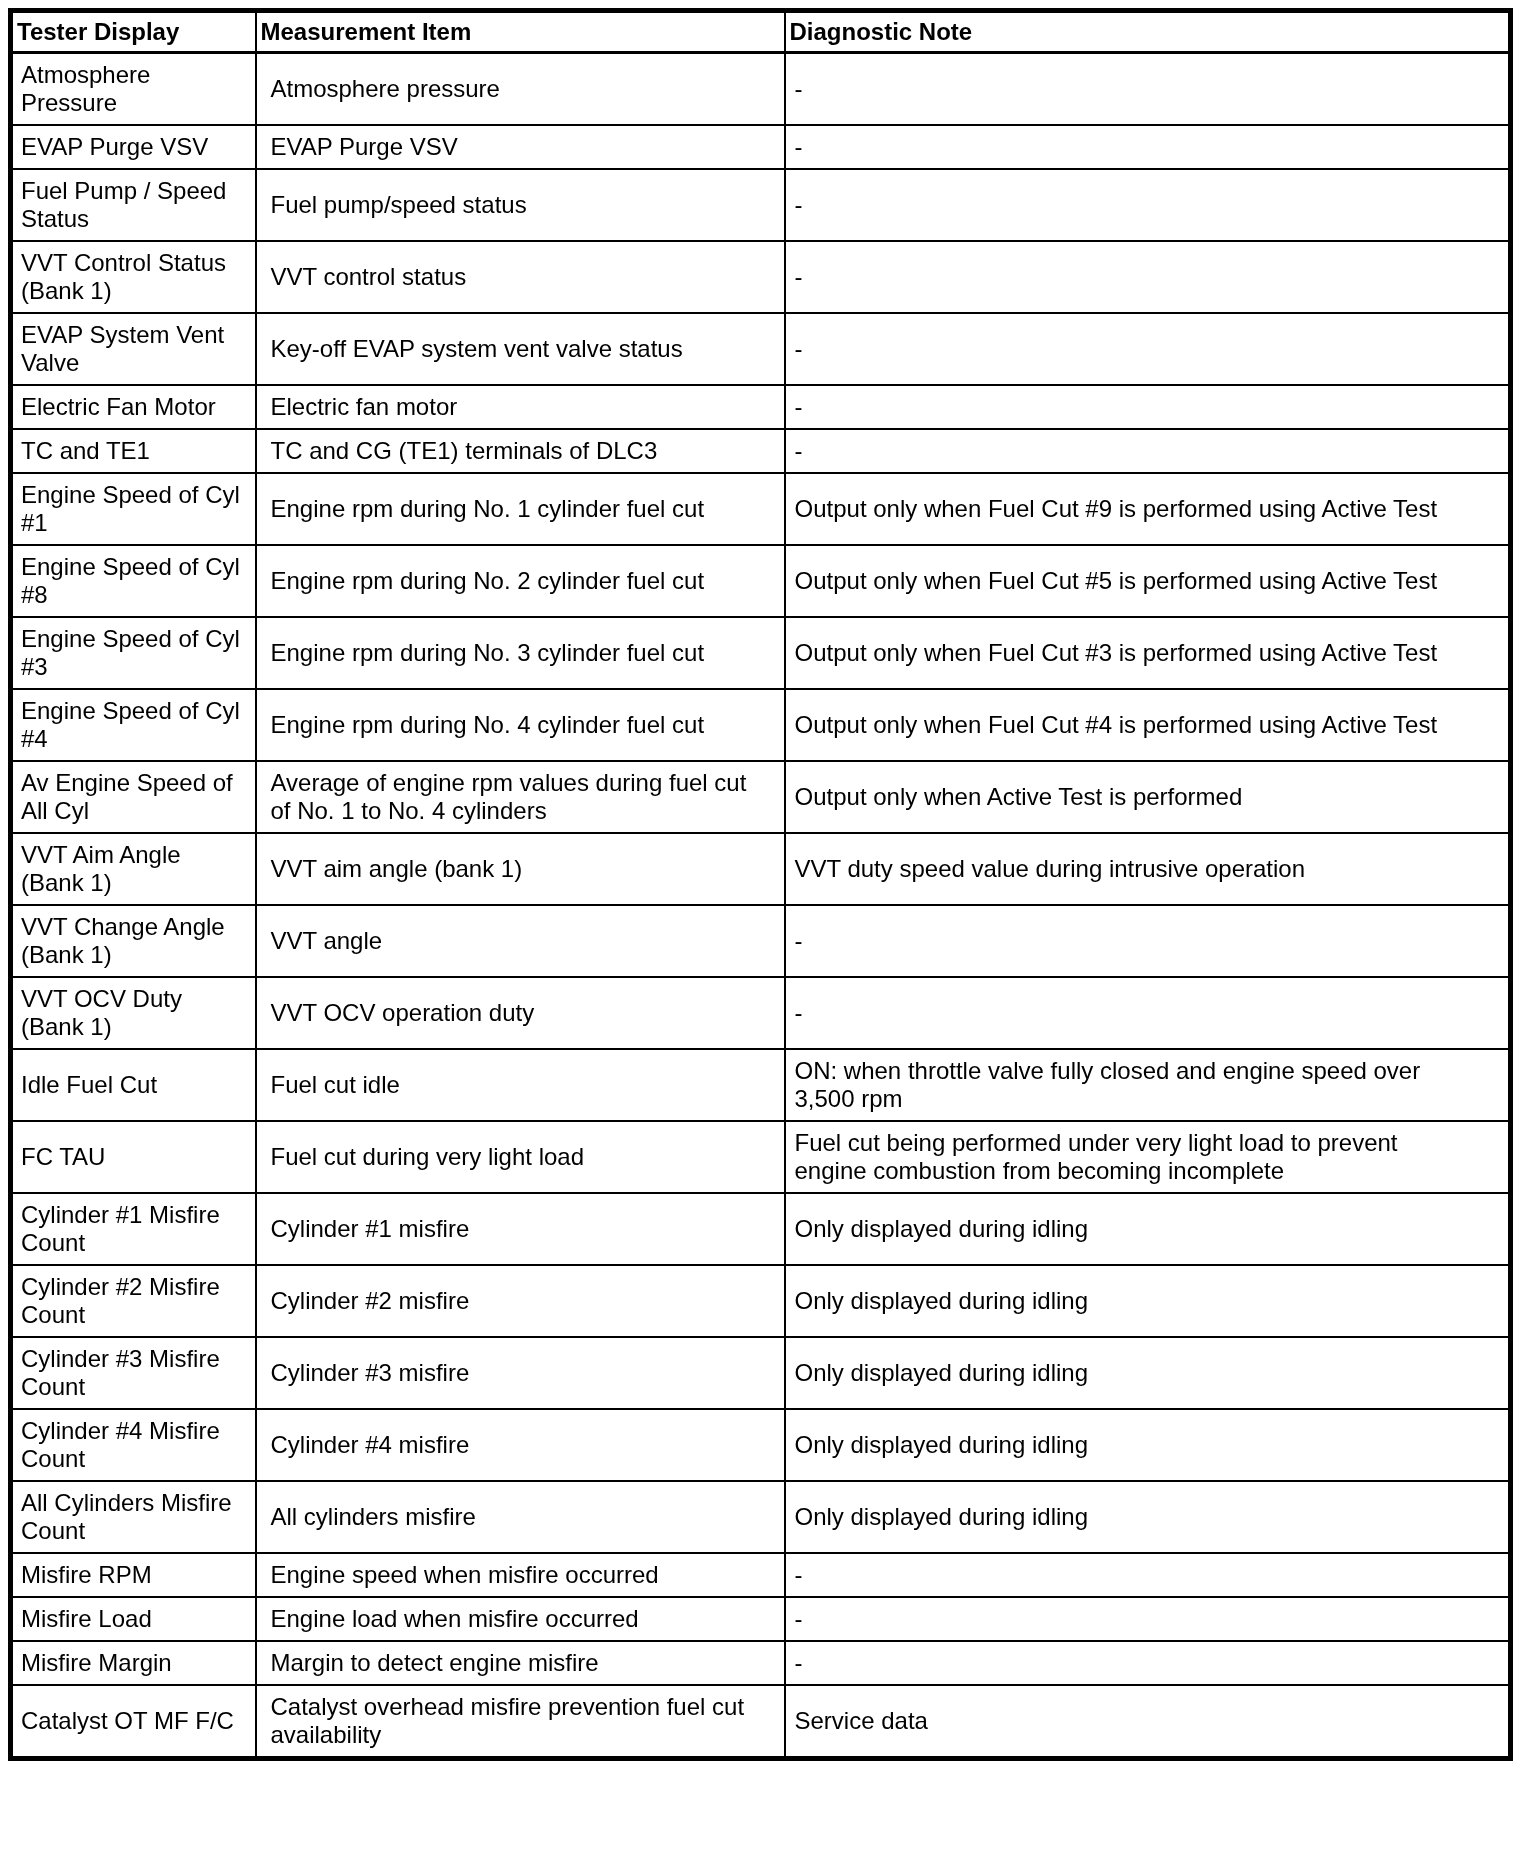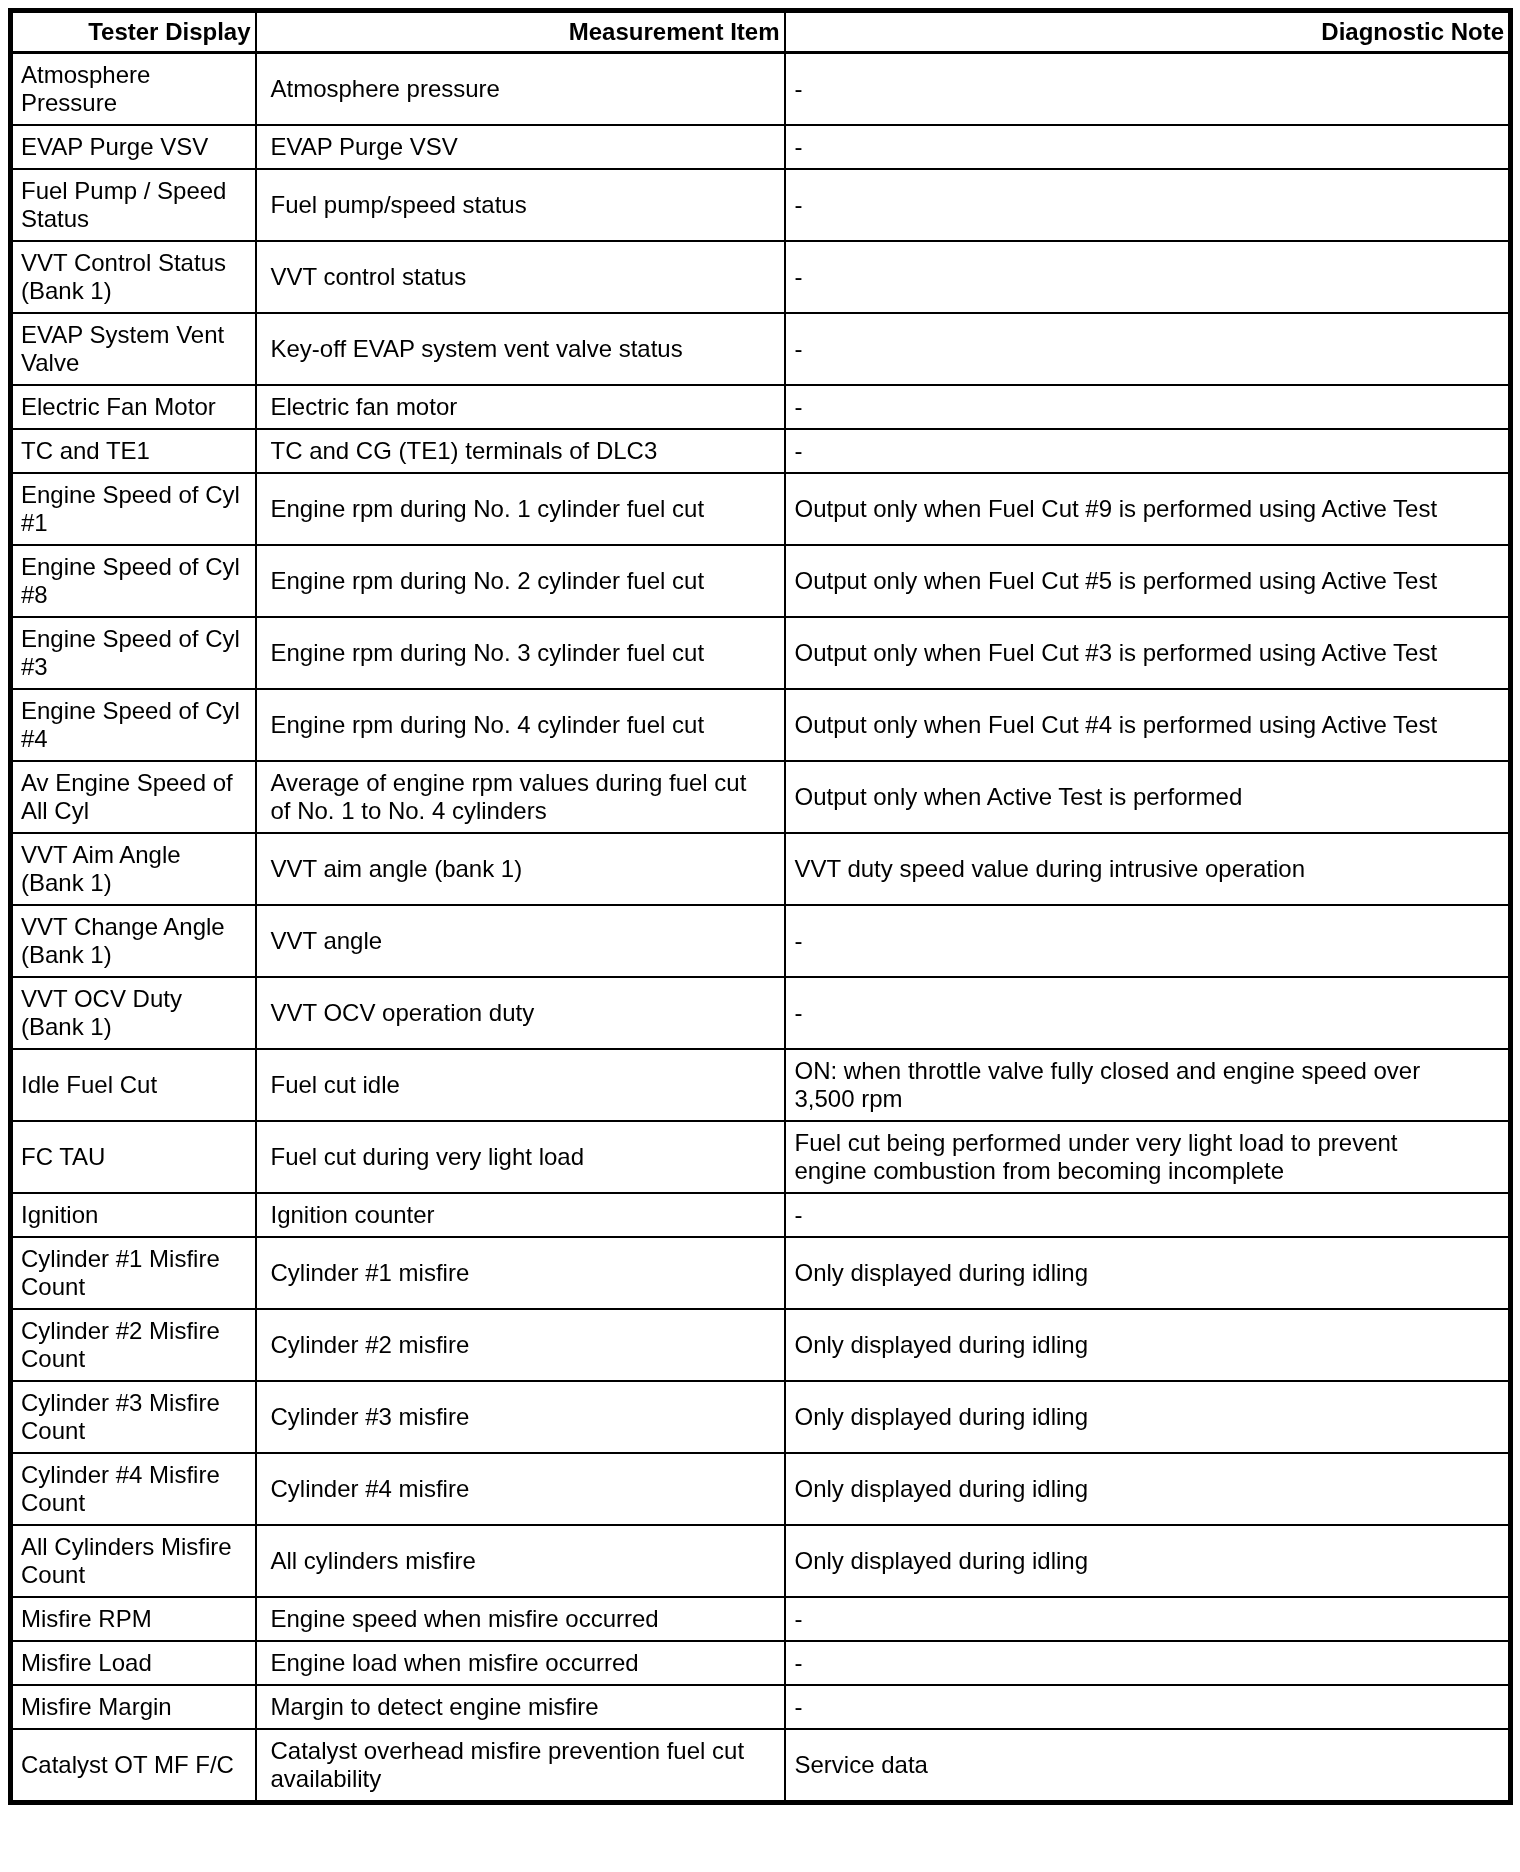--- a/index.html
+++ b/index.html
@@ -20,21 +20,21 @@
   }
   col.c1 { width: 245px; }
   col.c2 { width: 529px; }
   col.c3 { width: 726px; }
   th {
     border: 2px solid #000000;
     border-bottom: 3px solid #000000;
     font-size: 24px;
     line-height: 28px;
     font-weight: bold;
-    text-align: right;
+    text-align: left;
     vertical-align: middle;
     padding: 5px 4px;
     overflow: hidden;
   }
   td {
     border: 2px solid #000000;
     font-size: 24px;
     line-height: 28px;
     font-weight: normal;
     text-align: left;
@@ -142,25 +142,20 @@
           <td>Idle Fuel Cut</td>
           <td>Fuel cut idle</td>
           <td>ON: when throttle valve fully closed and engine speed over 3,500 rpm</td>
         </tr>
         <tr>
           <td>FC TAU</td>
           <td>Fuel cut during very light load</td>
           <td>Fuel cut being performed under very light load to prevent engine combustion from becoming incomplete</td>
         </tr>
         <tr>
-          <td>Ignition</td>
-          <td>Ignition counter</td>
-          <td>-</td>
-        </tr>
-        <tr>
           <td>Cylinder #1 Misfire Count</td>
           <td>Cylinder #1 misfire</td>
           <td>Only displayed during idling</td>
         </tr>
         <tr>
           <td>Cylinder #2 Misfire Count</td>
           <td>Cylinder #2 misfire</td>
           <td>Only displayed during idling</td>
         </tr>
         <tr>

